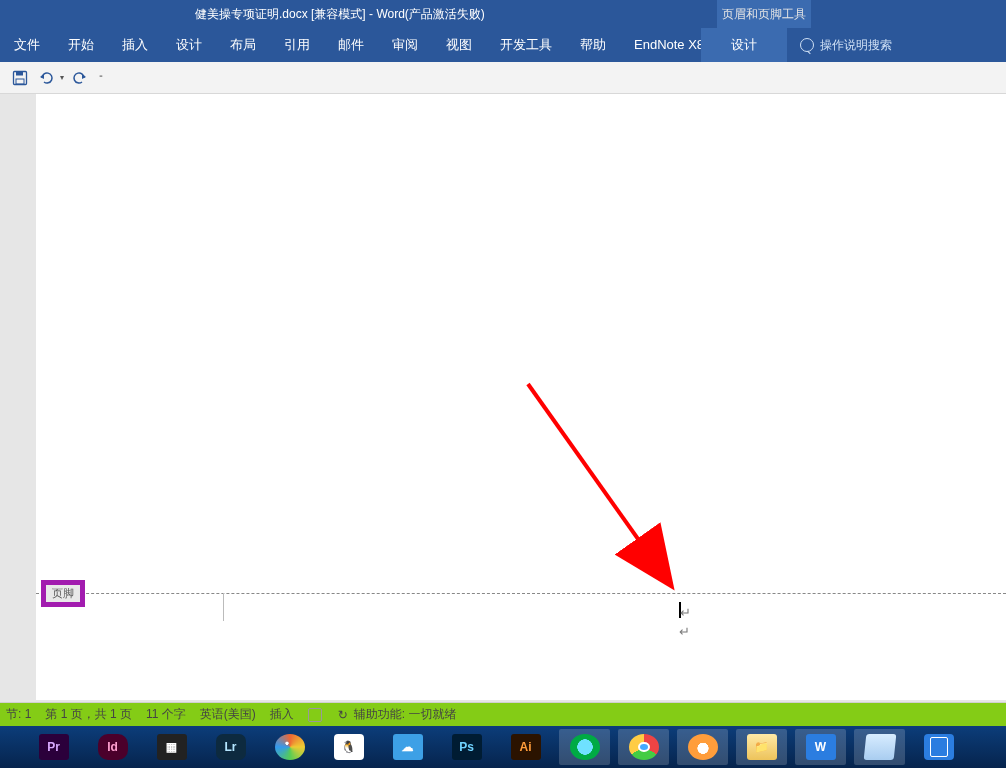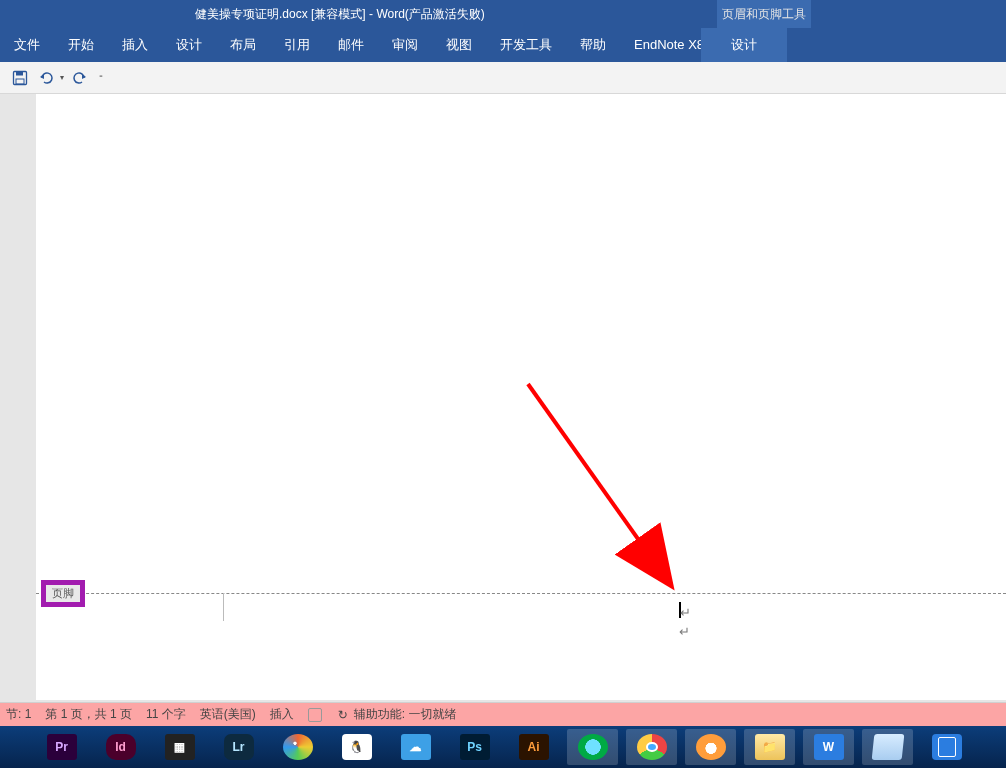--- a/index.html
+++ b/index.html
@@ -193,21 +193,21 @@
     pointer-events: none;
     z-index: 50;
     left: 0; top: 0;
   }
   
   .status-bar {
     position: absolute;
     bottom: 42px;
     left: 0; right: 0;
     height: 24px;
-    background: #fca5a5;
+    background: #84cc16;
     border-top: 1px solid #d0d0d0;
     display: flex;
     align-items: center;
     font-size: 12px;
     color: #444;
     padding-left: 6px;
     gap: 14px;
   }
   .status-item { display: flex; align-items: center; gap: 4px; }
   .status-small-icon {
@@ -224,21 +224,21 @@
     font-size: 12px;
   }
   
   .taskbar {
     position: absolute;
     bottom: 0; left: 0; right: 0;
     height: 42px;
     background: linear-gradient(#0c3d7a, #06244d);
     display: flex;
     align-items: center;
-    padding-left: 32px;
+    padding-left: 24px;
     gap: 0;
   }
   .task-icon {
     width: 59px;
     height: 42px;
     display: flex;
     align-items: center;
     justify-content: center;
     position: relative;
   }
@@ -300,20 +300,24 @@
   <div class="ribbon-tab">设计</div>
   <div class="ribbon-tab">布局</div>
   <div class="ribbon-tab">引用</div>
   <div class="ribbon-tab">邮件</div>
   <div class="ribbon-tab">审阅</div>
   <div class="ribbon-tab">视图</div>
   <div class="ribbon-tab">开发工具</div>
   <div class="ribbon-tab">帮助</div>
   <div class="ribbon-tab">EndNote X8</div>
   <div class="ribbon-tab design">设计</div>
+  <div class="tell-me">
+    <span class="tell-me-icon"></span>
+    <span>操作说明搜索</span>
+  </div>
 </div>
 
 <div class="qat">
   <div class="qat-icon">
     <svg width="16" height="16" viewBox="0 0 16 16">
       <rect x="1.5" y="1.5" width="13" height="13" rx="1" fill="none" stroke="#2b579a" stroke-width="1.3"></rect>
       <rect x="4" y="1.5" width="7" height="4" fill="#2b579a"></rect>
       <rect x="4" y="9" width="8" height="5" fill="none" stroke="#2b579a" stroke-width="1"></rect>
     </svg>
   </div>

